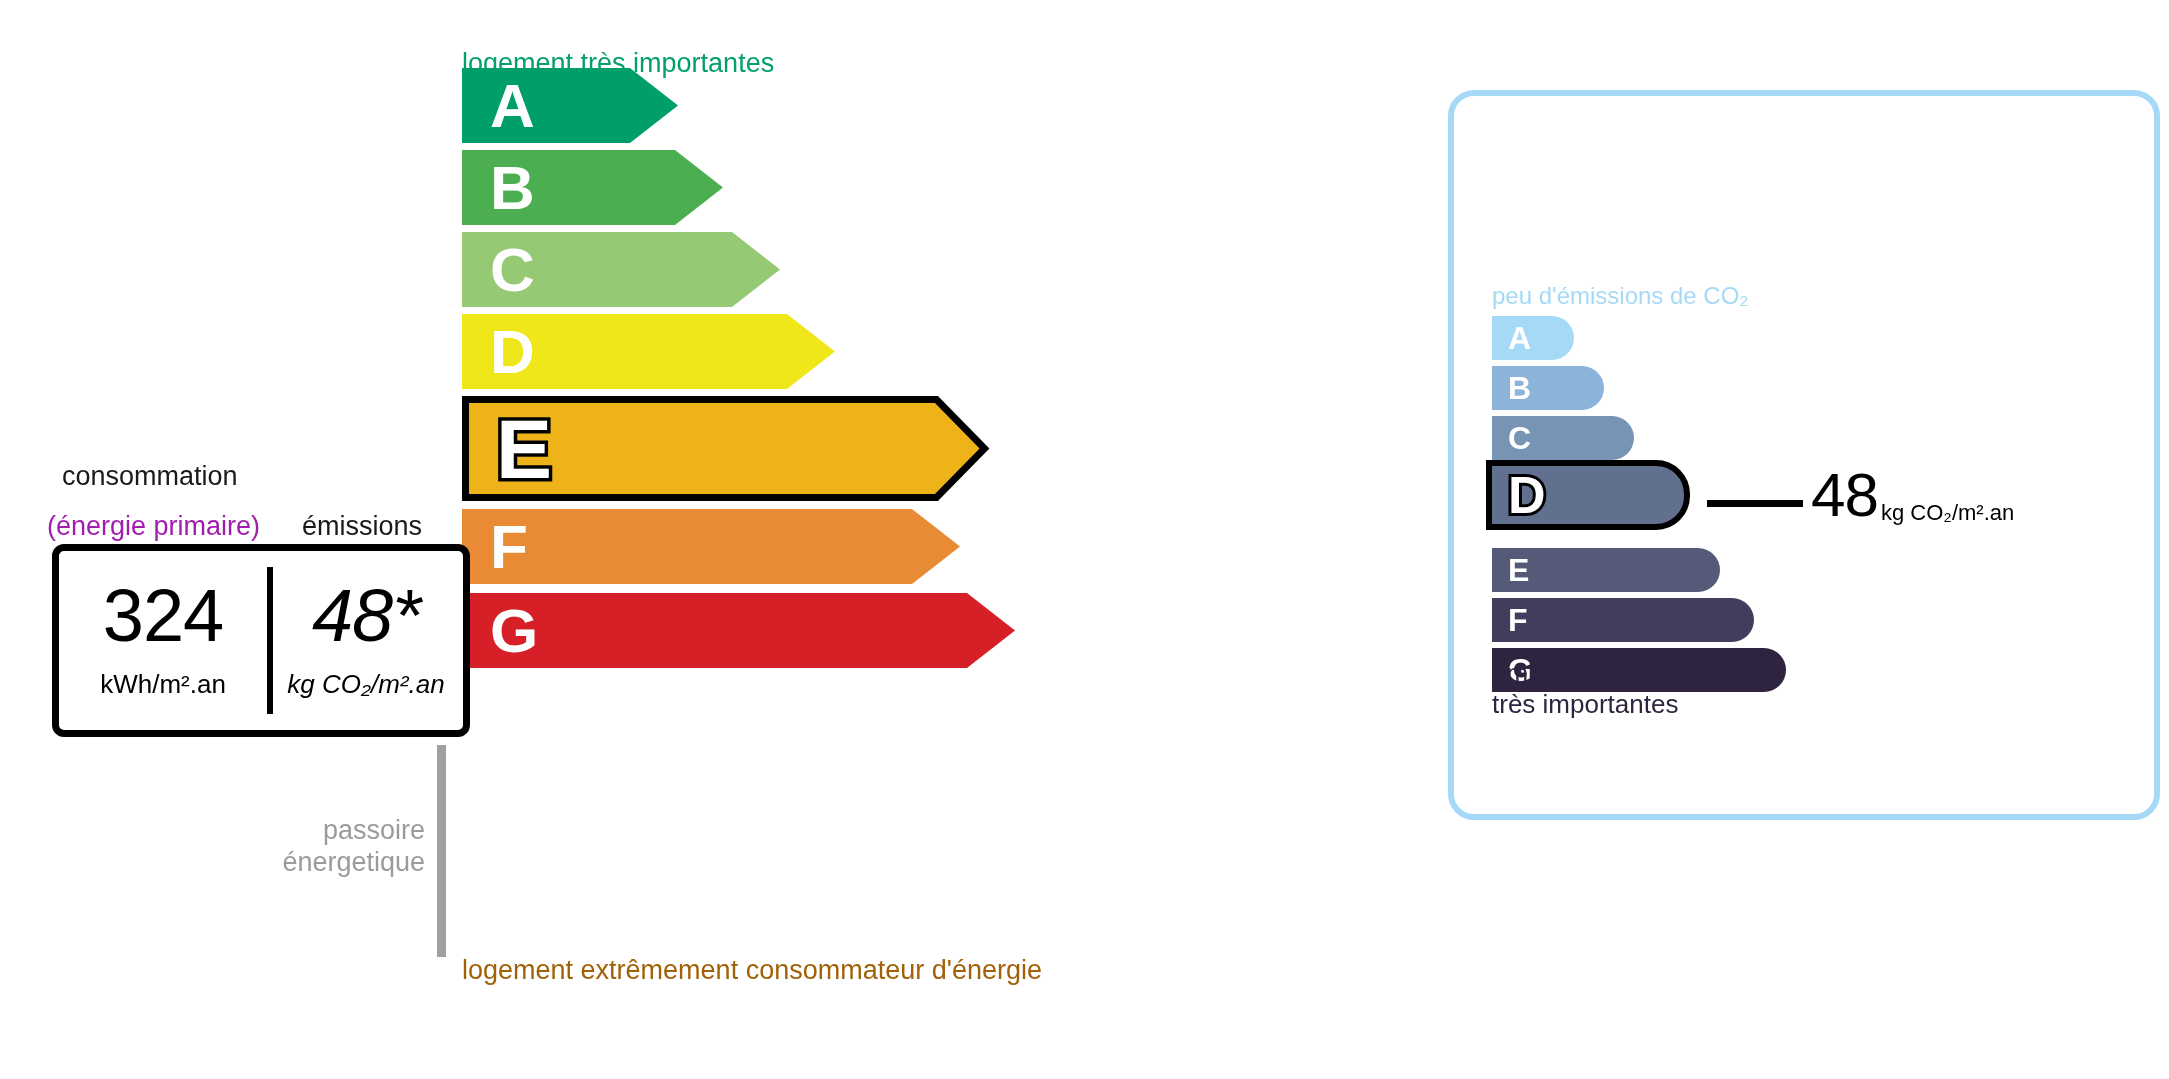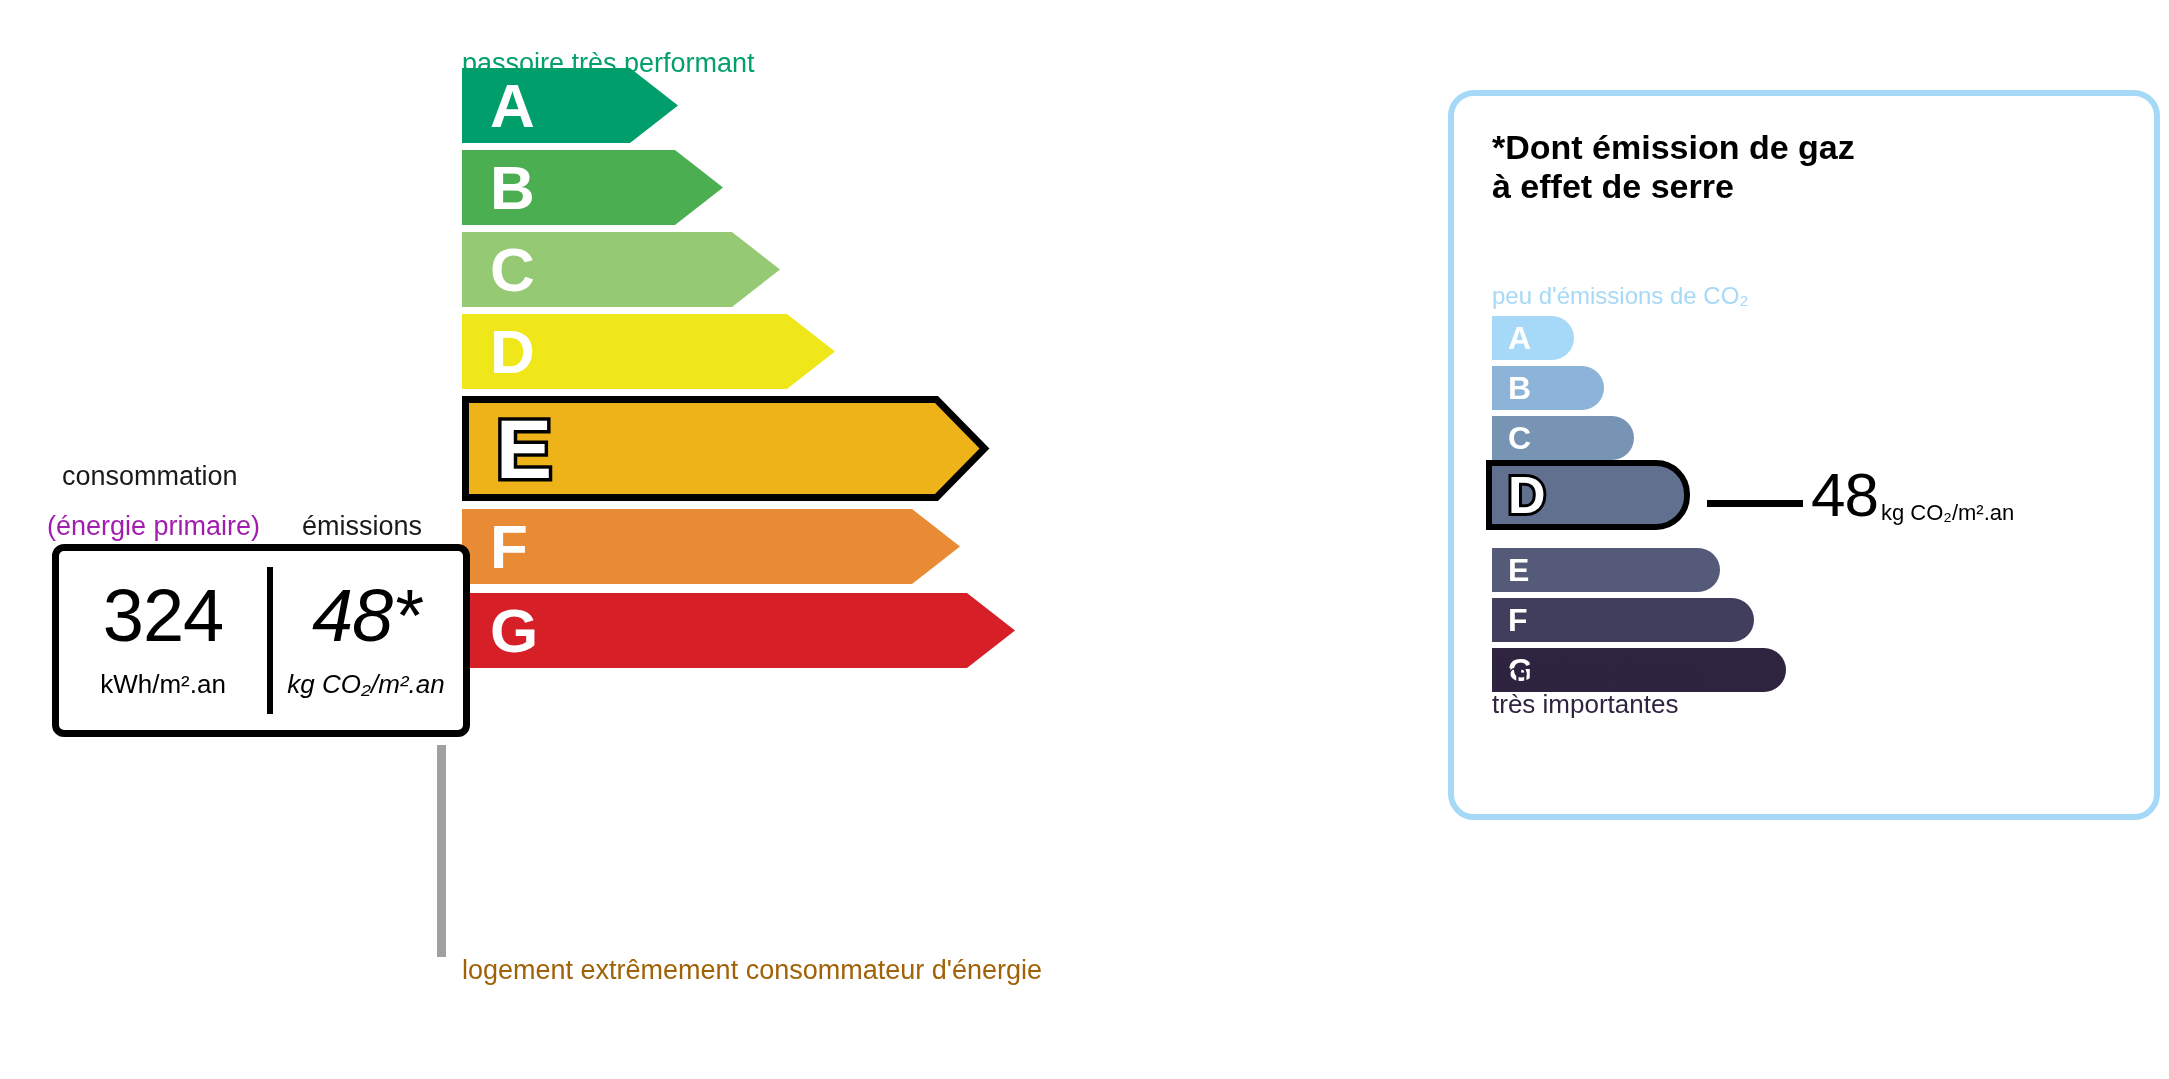--- a/index.html
+++ b/index.html
@@ -250,21 +250,21 @@
     font-size: 22px;
     color: #000;
     white-space: nowrap;
   }
 </style>
 </head>
 <body>
 
 <div id="dpe-scale">
 
-  <div class="top-caption">passoire très performant</div>
+  <div class="top-caption">logement très importantes</div>
 
   <div id="bands-host">
       <div class="band" style="top: 68px; width: 216px; height: 75px;">
         <svg width="216" height="75" viewBox="0 0 216 75">
           <polygon points="0,0 168,0 216,37.5 168,75 0,75" fill="#009E6A"></polygon>
         </svg>
         <div class="letter">A</div>
       </div>
       <div class="band" style="top: 150px; width: 261px; height: 75px;">
         <svg width="261" height="75" viewBox="0 0 261 75">
@@ -300,41 +300,41 @@
         <svg width="553" height="75" viewBox="0 0 553 75">
           <polygon points="0,0 505,0 553,37.5 505,75 0,75" fill="#D61F26"></polygon>
         </svg>
         <div class="letter">G</div>
       </div>
     </div>
 
   <div class="bottom-caption">logement extrêmement consommateur d'énergie</div>
 
   <div id="passoire-bar"></div>
+  <div id="passoire-label">passoire
+énergetique</div>
 
   <div class="label-consommation">consommation</div>
   <div class="label-energie">(énergie primaire)</div>
   <div class="label-emissions">émissions</div>
 
   <div id="value-box">
     <div class="col left">
       <div class="big">324</div>
       <div class="unit">kWh/m².an</div>
     </div>
     <div class="divider"></div>
     <div class="col right">
       <div class="big">48*</div>
       <div class="unit">kg CO₂/m².an</div>
     </div>
   </div>
 </div>
 
 <div id="co2-panel">
-  <div id="co2-title">*Dont émission de gaz
-à effet de serre</div>
   <div id="co2-top-caption">peu d'émissions de CO₂</div>
   <div id="co2-bars-host">
       <div class="co2-bar" style="top: 220px; width: 82px; height: 44px; background: rgb(166, 217, 247);">
         <div class="co2-letter">A</div>
       </div>
       <div class="co2-bar" style="top: 270px; width: 112px; height: 44px; background: rgb(140, 180, 217);">
         <div class="co2-letter">B</div>
       </div>
       <div class="co2-bar" style="top: 320px; width: 142px; height: 44px; background: rgb(119, 148, 181);">
         <div class="co2-letter">C</div>

